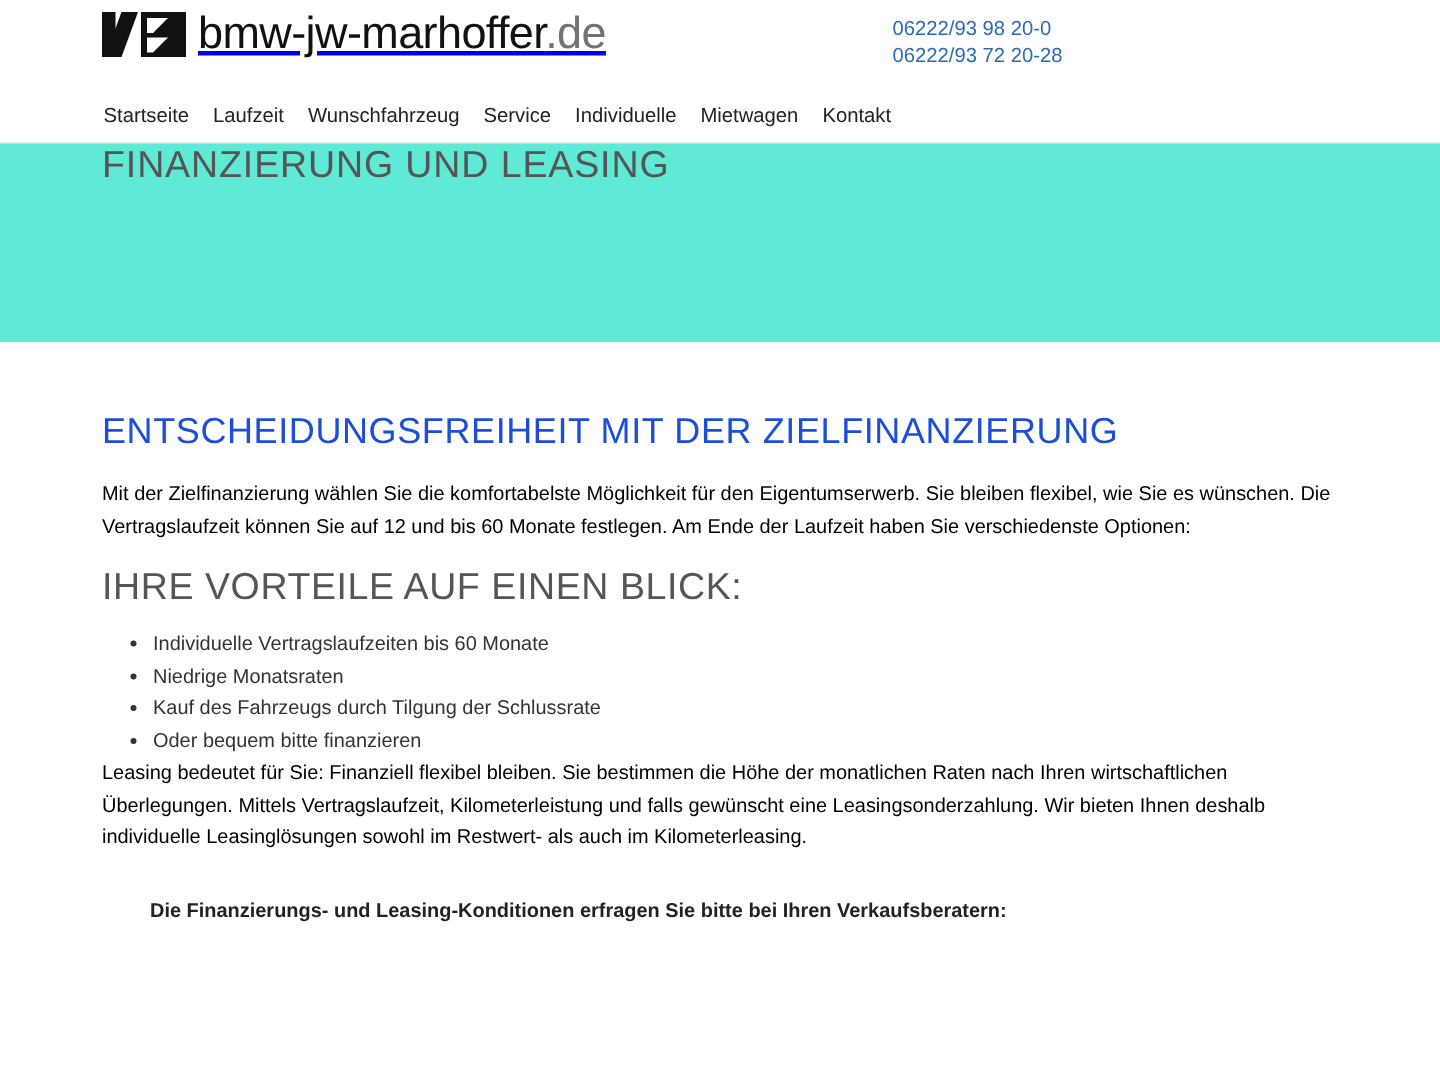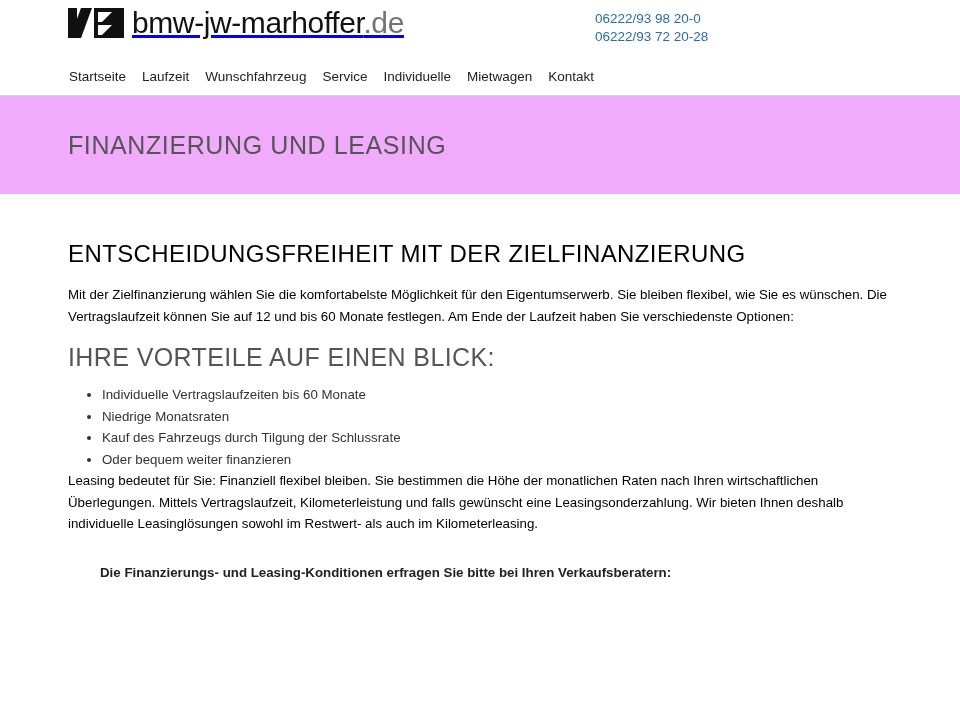--- a/index.html
+++ b/index.html
@@ -66,42 +66,41 @@
   .nav-item {
     font-size: 13.5px;
     color: #222222;
     text-decoration: none;
     white-space: nowrap;
     padding: 2px 1px;
   }
 
   
   .hero {
-    background: #f0abfc;
-    height: 98px;
+    background: #5eead4;
+    height: 132px;
     display: flex;
-    align-items: center;
     padding-left: 68px;
   }
   .hero-title {
     font-size: 25px;
     font-weight: 300;
     letter-spacing: 0.6px;
     color: #555555;
     text-transform: uppercase;
   }
 
   
   .content {
     padding: 46px 68px 0 68px;
   }
   h2.section-title {
     font-size: 24px;
     font-weight: 300;
-    color: #000000;
+    color: #1d4ed8;
     letter-spacing: 0.4px;
     text-transform: uppercase;
     margin-bottom: 16px;
   }
   h3.sub-title {
     font-size: 25px;
     font-weight: 300;
     color: #555555;
     letter-spacing: 0.4px;
     text-transform: uppercase;
@@ -179,21 +178,21 @@
     <h2 class="section-title">ENTSCHEIDUNGSFREIHEIT MIT DER ZIELFINANZIERUNG</h2>
     <p class="body">Mit der Zielfinanzierung wählen Sie die komfortabelste Möglichkeit für den Eigentumserwerb. Sie bleiben flexibel, wie Sie es wünschen. Die Vertragslaufzeit können Sie auf 12 und bis 60 Monate festlegen. Am Ende der Laufzeit haben Sie verschiedenste Optionen:</p>
   </section>
 
   <section>
     <h3 class="sub-title">IHRE VORTEILE AUF EINEN BLICK:</h3>
     <ul class="bullets">
       <li>Individuelle Vertragslaufzeiten bis 60 Monate</li>
       <li>Niedrige Monatsraten</li>
       <li>Kauf des Fahrzeugs durch Tilgung der Schlussrate</li>
-      <li>Oder bequem weiter finanzieren</li>
+      <li>Oder bequem bitte finanzieren</li>
     </ul>
   </section>
 
   <section>
     <p class="body">Leasing bedeutet für Sie: Finanziell flexibel bleiben. Sie bestimmen die Höhe der monatlichen Raten nach Ihren wirtschaftlichen Überlegungen. Mittels Vertragslaufzeit, Kilometerleistung und falls gewünscht eine Leasingsonderzahlung. Wir bieten Ihnen deshalb individuelle Leasinglösungen sowohl im Restwert- als auch im Kilometerleasing.</p>
   </section>
 
   <section class="contact-block">
     <p class="contact-lead">Die Finanzierungs- und Leasing-Konditionen erfragen Sie bitte bei Ihren Verkaufsberatern:</p>
 

